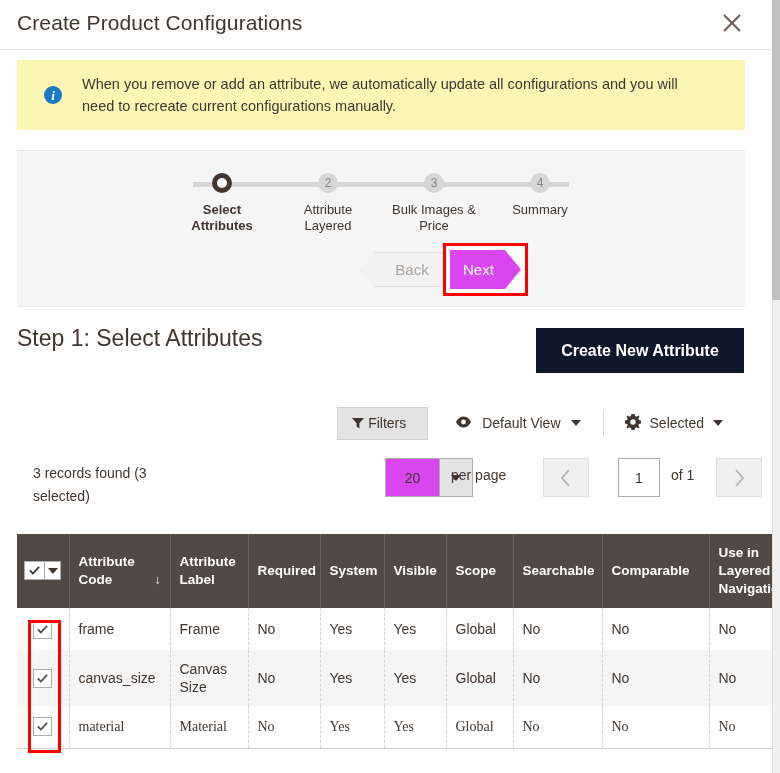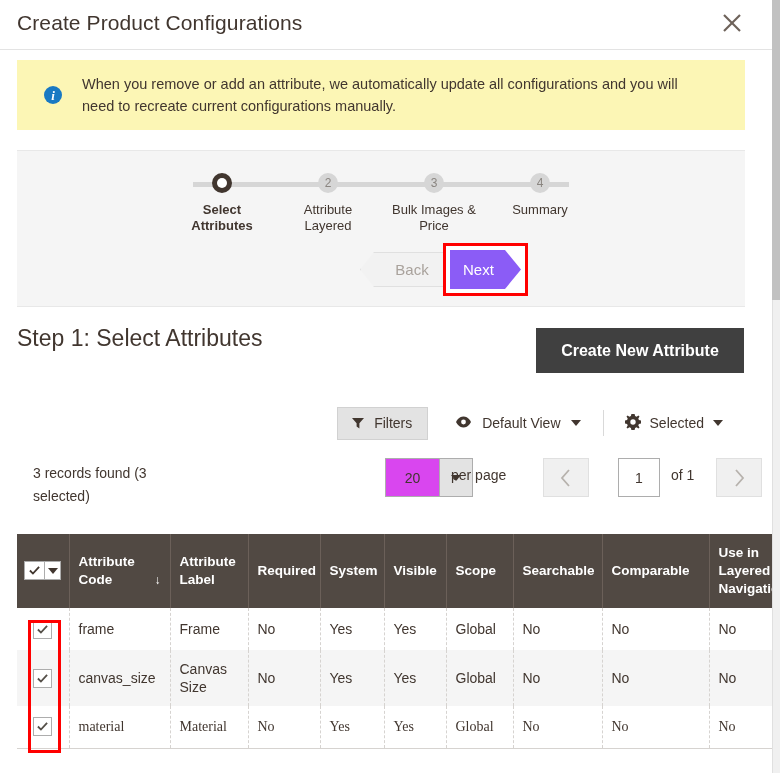--- a/index.html
+++ b/index.html
@@ -115,21 +115,21 @@
     clip-path:polygon(14px 0, 100% 0, 100% 100%, 14px 100%, 0 50%);
   }
   .next-highlight{
     position:absolute; left:274px; top:-9px;
     width:85px; height:53px;
     border:3px solid #ff0000; background:#ffffff;
   }
   .btn-next{
     position:absolute; left:281px; top:-2px;
     width:71px; height:39px;
-    background:#8b5cf6; color:#ffffff;
+    background:#d946ef; color:#ffffff;
     font-size:15px; font-weight:400;
     display:flex; align-items:center; justify-content:flex-start;
     padding-left:13px;
     clip-path:polygon(0 0, calc(100% - 16px) 0, 100% 50%, calc(100% - 16px) 100%, 0 100%);
     cursor:pointer;
   }
 
   
   .step-head{
     position:absolute; left:17px; top:325px; width:728px; height:60px;
@@ -138,36 +138,36 @@
     position:absolute; left:0; top:0;
     font-size:23px; font-weight:400; color:#41362f;
   }
   .selected-attrs{
     position:absolute; left:0; top:41px;
     font-size:14px; color:#41362f;
   }
   .btn-create{
     position:absolute; right:1px; top:3px;
     width:208px; height:45px;
-    background:#404040; color:#ffffff;
+    background:#0f172a; color:#ffffff;
     font-size:16px; font-weight:bold;
     display:flex; align-items:center; justify-content:center;
     cursor:pointer; border:none;
     font-family:"Liberation Sans", sans-serif;
   }
 
   
   .grid-toolbar{
     position:absolute; left:17px; top:405px; width:728px; height:36px;
     display:flex; align-items:center; justify-content:flex-end;
   }
   .filters-btn{
     height:33px; min-width:91px; padding:0 14px;
     background:#e3e3e3; border:1px solid #d1d1d1;
-    display:flex; align-items:center; gap:10px;
+    display:flex; align-items:center; gap:4px;
     font-size:14px; color:#41362f; cursor:pointer;
   }
   .funnel{ width:12px; height:12px; display:block; }
   .view-ctl{
     display:flex; align-items:center; gap:10px;
     margin-left:27px; font-size:14px; color:#41362f; cursor:pointer;
   }
   .divider-v{
     width:1px; height:26px; background:#d9d9d9; margin-left:22px;
   }

